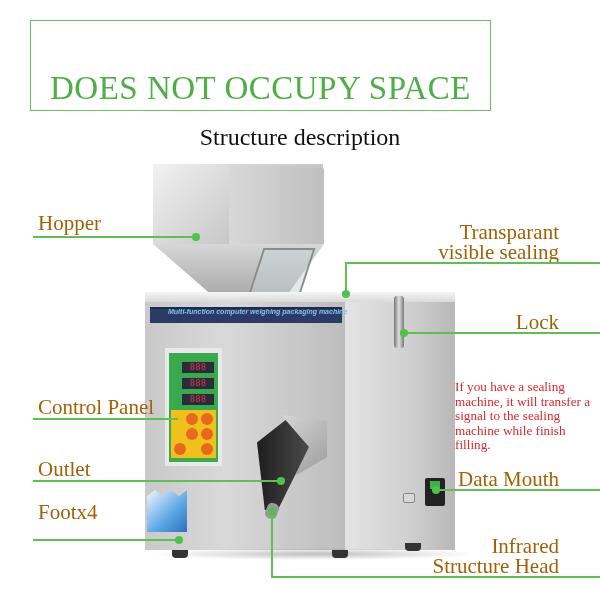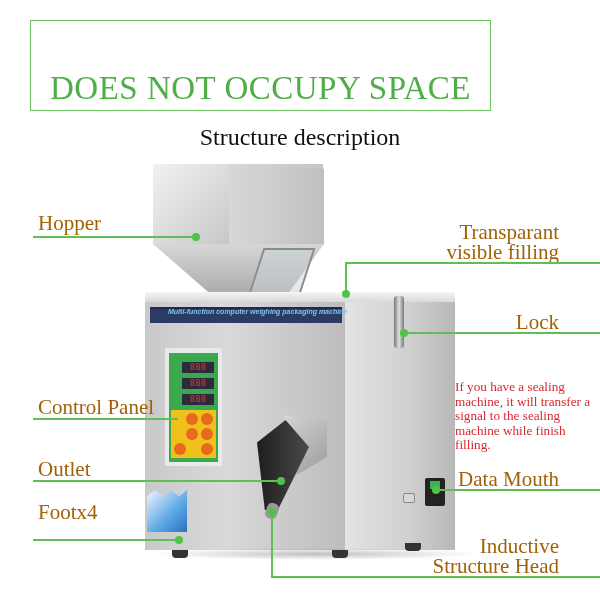--- a/index.html
+++ b/index.html
@@ -82,21 +82,21 @@
   <div class="foot" style="left:172px;top:550px"></div>
   <div class="foot" style="left:332px;top:550px"></div>
   <div class="foot" style="left:405px;top:543px"></div>
 </div>
 
 <div class="label" style="left:38px;top:214px">Hopper</div>
 <div class="gline" style="left:33px;top:236px;width:163px;height:2px"></div>
 <div class="dot" style="left:192px;top:233px"></div>
 
 <div class="label r" style="right:41px;top:223px">Transparant</div>
-<div class="label r" style="right:41px;top:243px">visible filling</div>
+<div class="label r" style="right:41px;top:243px">visible sealing</div>
 <div class="gline" style="left:345px;top:262px;width:255px;height:2px"></div>
 <div class="gline" style="left:345px;top:262px;width:2px;height:32px"></div>
 <div class="dot" style="left:342px;top:290px"></div>
 
 <div class="label r" style="right:41px;top:313px">Lock</div>
 <div class="gline" style="left:404px;top:332px;width:196px;height:2px"></div>
 <div class="dot" style="left:400px;top:329px"></div>
 
 <div class="label" style="left:38px;top:398px">Control Panel</div>
 <div class="gline" style="left:33px;top:418px;width:145px;height:2px"></div>
@@ -108,17 +108,17 @@
 <div class="dot" style="left:277px;top:477px"></div>
 
 <div class="label r" style="right:41px;top:470px">Data Mouth</div>
 <div class="gline" style="left:437px;top:489px;width:163px;height:2px"></div>
 <div class="dot" style="left:432px;top:486px"></div>
 
 <div class="label" style="left:38px;top:503px">Footx4</div>
 <div class="gline" style="left:33px;top:539px;width:146px;height:2px"></div>
 <div class="dot" style="left:175px;top:536px"></div>
 
-<div class="label r" style="right:41px;top:537px">Inductive</div>
+<div class="label r" style="right:41px;top:537px">Infrared</div>
 <div class="label r" style="right:41px;top:557px">Structure Head</div>
 <div class="gline" style="left:271px;top:512px;width:2px;height:65px"></div>
 <div class="gline" style="left:271px;top:576px;width:329px;height:2px"></div>
 <div class="dot" style="left:268px;top:508px"></div>
 
 </body></html>

